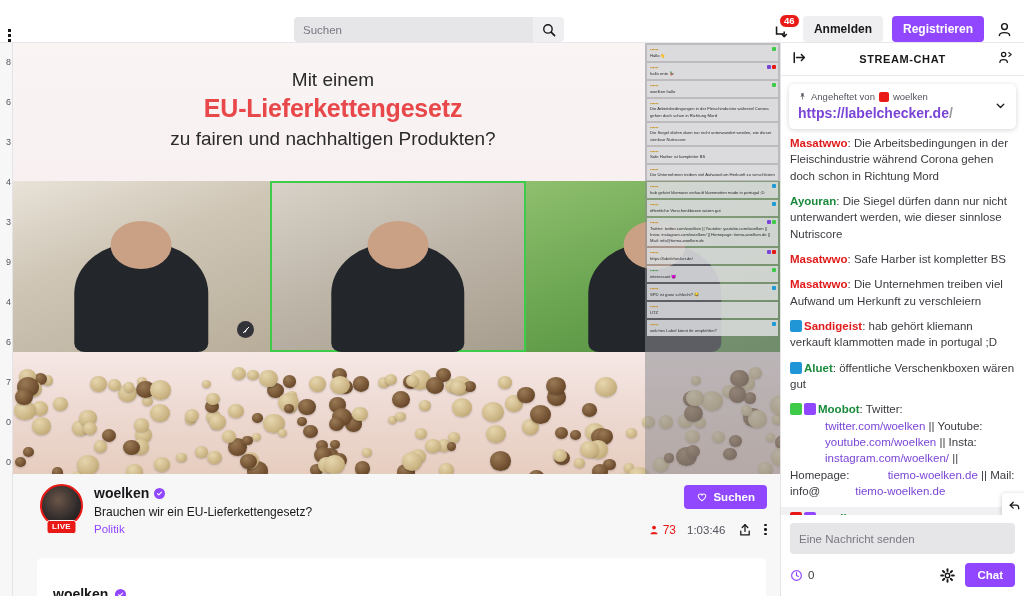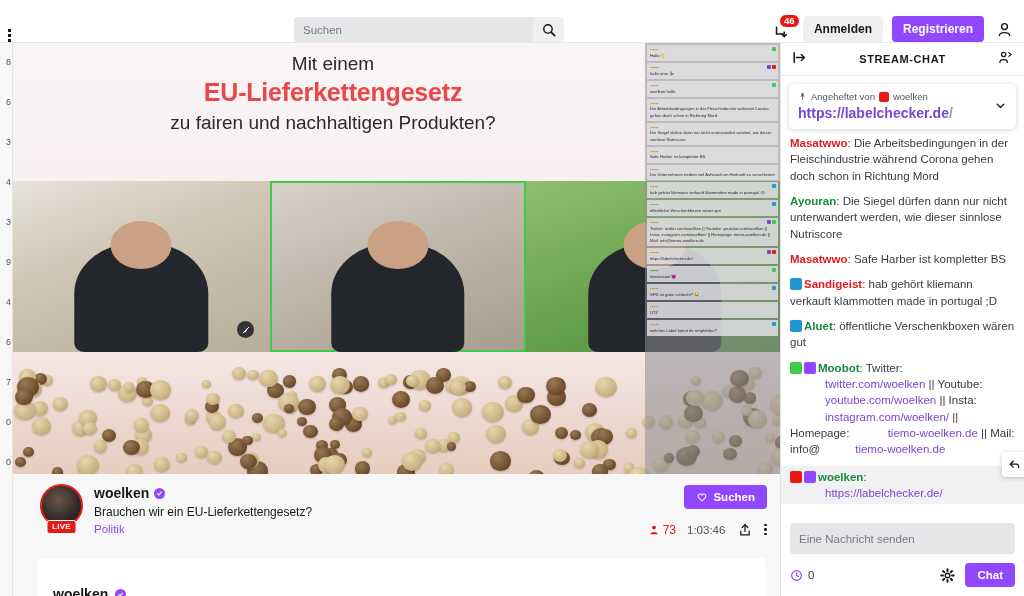--- a/index.html
+++ b/index.html
@@ -66,21 +66,21 @@
     background: #f7f7f8; overflow: hidden;
   }
 
   
   .player { position: relative; width: 767px; height: 431px; background: #f9f2f2; overflow: hidden; }
   .slide-bg {
     position: absolute; inset: 0;
     background: linear-gradient(180deg,#faf4f4 0%,#f7eeee 55%,#f3e7e6 100%);
   }
   .slide-title {
-    position: absolute; top: 8px; left: 0; width: 640px; text-align: center;
+    position: absolute; top: 24px; left: 0; width: 640px; text-align: center;
     line-height: 1.34; color: #2a2a2a;
   }
   .st1 { font-size: 19px; font-weight: 400; }
   .st2 { font-size: 25px; font-weight: bold; color: #e8484a; letter-spacing: -0.2px; }
   .st3 { font-size: 19px; font-weight: 400; }
 
   .cams { position: absolute; top: 138px; left: 0; width: 770px; height: 171px; background: #000; display: flex; }
   .cam { position: relative; flex: 1; overflow: hidden; }
   .cam.active { outline: 2px solid #3ecb4a; outline-offset: -2px; }
   .cam-a { background: linear-gradient(160deg,#e8e2d8 0%,#cfc6b6 40%,#b8ad9a 100%); }
@@ -629,20 +629,21 @@
           <svg width="13" height="13" viewBox="0 0 20 20">
             <path d="M5 8 L10 13 L15 8" fill="none" stroke="#18181b" stroke-width="2" stroke-linecap="round" stroke-linejoin="round"></path>
           </svg>
         </span>
       </div>
 
       <div class="msgs" id="msgs">
           <div class="msg"><span class="uname" style="color: rgb(224, 27, 27);">Masatwwo</span><span>: </span><span>Die Arbeitsbedingungen in der Fleischindustrie während Corona gehen doch schon in Richtung Mord</span></div>
           <div class="msg"><span class="uname" style="color: rgb(26, 138, 60);">Ayouran</span><span>: </span><span>Die Siegel dürfen dann nur nicht unterwandert werden, wie dieser sinnlose Nutriscore</span></div>
           <div class="msg"><span class="uname" style="color: rgb(224, 27, 27);">Masatwwo</span><span>: </span><span>Safe Harber ist kompletter BS</span></div>
+          <div class="msg"><span class="uname" style="color: rgb(224, 27, 27);">Masatwwo</span><span>: </span><span>Die Unternehmen treiben viel Aufwand um Herkunft zu verschleiern</span></div>
           <div class="msg"><span class="badge-sub" style="background: rgb(33, 150, 214);"></span><span class="uname" style="color: rgb(224, 27, 27);">Sandigeist</span><span>: </span><span>hab gehört kliemann verkauft klammotten made in portugal ;D</span></div>
           <div class="msg"><span class="badge-sub" style="background: rgb(33, 150, 214);"></span><span class="uname" style="color: rgb(26, 138, 60);">Aluet</span><span>: </span><span>öffentliche Verschenkboxen wären gut</span></div>
           <div class="msg"><span class="badge-sub" style="background: rgb(62, 203, 74);"></span><span class="badge-sub" style="background: rgb(145, 71, 255);"></span><span class="uname" style="color: rgb(26, 138, 60);">Moobot</span><span>: </span><span>Twitter: <span class="ml">twitter.com/woelken</span> || Youtube: <span class="ml">youtube.com/woelken</span> || Insta: <span class="ml">instagram.com/woelken/</span> || Homepage: <span class="ml">tiemo-woelken.de</span> || Mail: info@<span class="ml">tiemo-woelken.de</span></span></div>
           <div class="msg highlight"><span class="badge-sub" style="background: rgb(233, 25, 22);"></span><span class="badge-sub" style="background: rgb(145, 71, 255);"></span><span class="uname" style="color: rgb(26, 138, 60);">woelken</span><span>: </span><span><span class="ml">https://labelchecker.de/</span></span><span class="reply-btn">
               <svg width="13" height="13" viewBox="0 0 20 20">
                 <path d="M8 5 L3.5 9.5 L8 14" fill="none" stroke="#18181b" stroke-width="2" stroke-linecap="round" stroke-linejoin="round"></path>
                 <path d="M3.5 9.5 L13 9.5 C16 9.5 16.5 12 16.5 15" fill="none" stroke="#18181b" stroke-width="2" stroke-linecap="round"></path>
               </svg>
             </span></div>
         </div>

